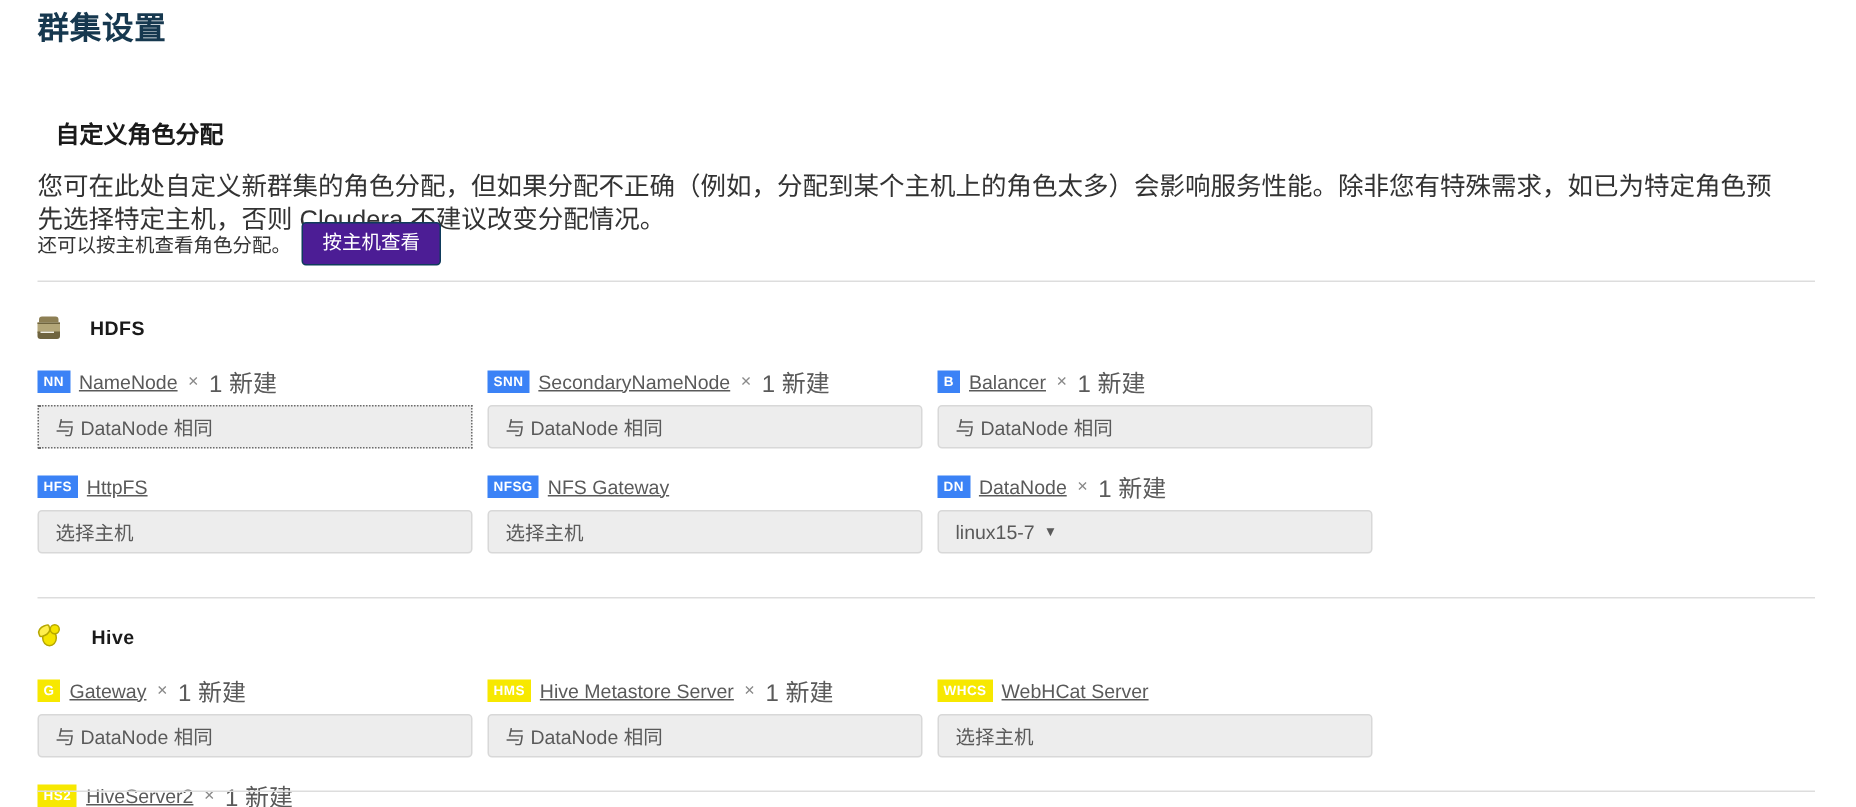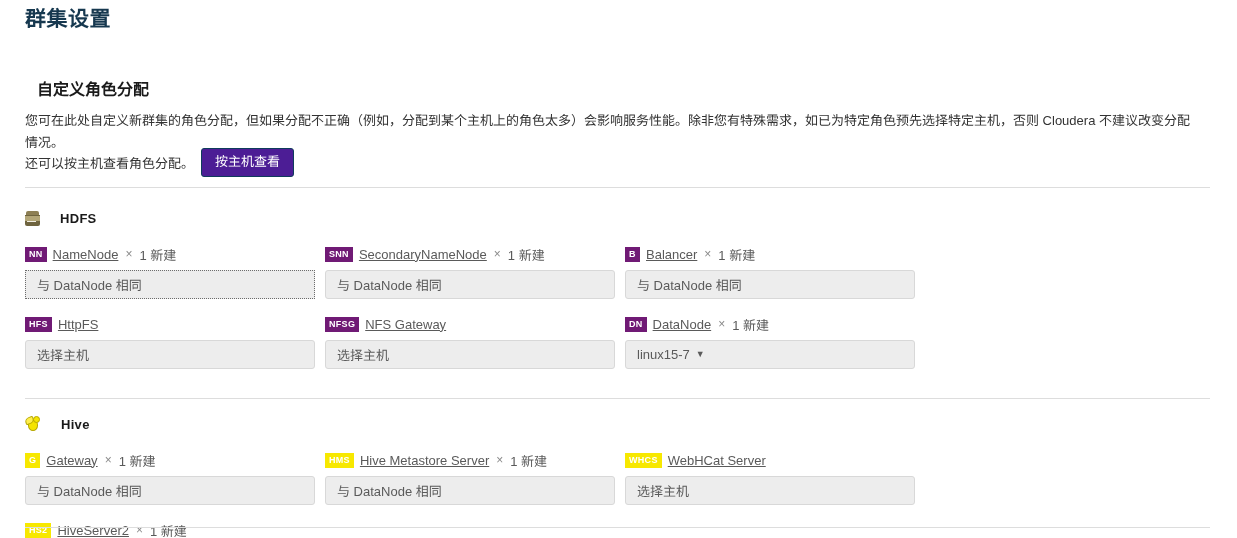--- a/index.html
+++ b/index.html
@@ -44,21 +44,21 @@
     font-size: 16px;
     font-weight: bold;
     color: #1a1a1a;
   }
 
   .intro {
     position: absolute;
     left: 25px;
     top: 97px;
     width: 1165px;
-    font-size: 13px;
+    font-size: 17px;
     line-height: 22px;
     color: #333333;
   }
 
   .hostview-line {
     position: absolute;
     left: 25px;
     top: 148px;
     display: flex;
     align-items: center;
@@ -213,35 +213,35 @@
     height: 15px;
     min-width: 15px;
     padding: 0 4px;
     font-size: 9px;
     font-weight: bold;
     color: #ffffff;
     letter-spacing: 0.3px;
     box-sizing: border-box;
     line-height: 1;
   }
-  .badge-hdfs { background: #701a75; }
+  .badge-hdfs { background: #3b82f6; }
   .badge-hive { background: #f7e800; }
 
   .role-name {
     font-size: 13px;
     color: #5a5a5a;
     text-decoration: underline;
   }
   .role-times {
     font-size: 12px;
     color: #8a8a8a;
     padding: 0 1px;
   }
   .role-count {
-    font-size: 13px;
+    font-size: 16px;
     color: #5a5a5a;
   }
 
   .host-box {
     height: 29px;
     background: #ededed;
     border: 1px solid #d8d8d8;
     border-radius: 3px;
     display: flex;
     align-items: center;

